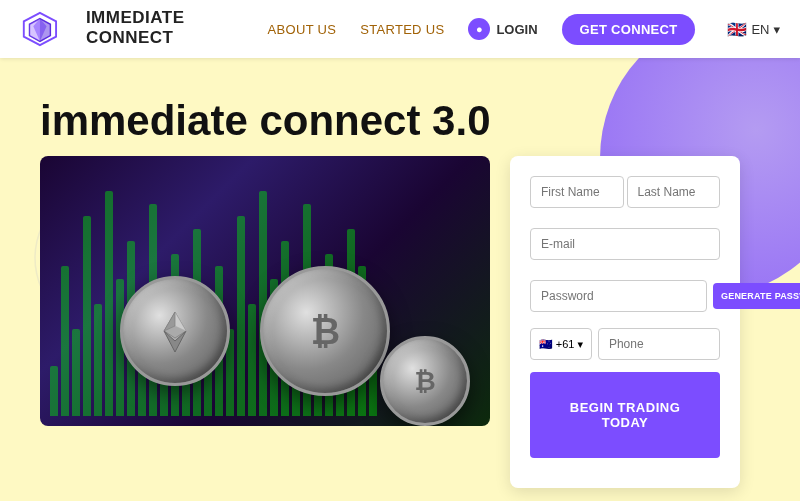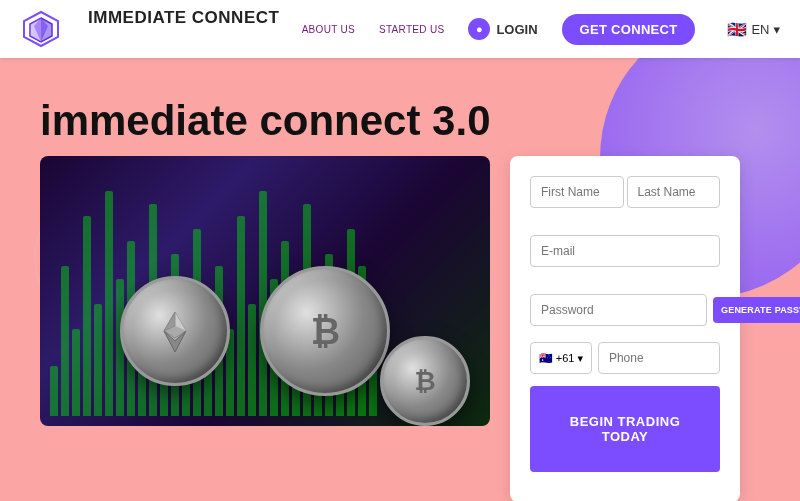--- a/index.html
+++ b/index.html
@@ -37,22 +37,22 @@
       font-weight: 700;
       letter-spacing: 0.5px;
       color: #222;
     }
     .nav-links {
       display: flex;
       align-items: center;
       gap: 24px;
     }
     .nav-link {
-      font-size: 10px;
-      color: #701a75;
+      font-size: 13px;
+      color: #a16207;
       text-decoration: none;
       font-weight: 500;
       letter-spacing: 0.3px;
     }
     .nav-login {
       display: flex;
       align-items: center;
       gap: 6px;
       font-size: 13px;
       font-weight: 600;
@@ -89,21 +89,21 @@
       color: #333;
       cursor: pointer;
       margin-left: 8px;
     }
     .flag-icon {
       font-size: 16px;
     }
 
     
     .hero {
-      background: #fca5a5;
+      background: #fef9c3;
       position: relative;
       height: 443px;
       overflow: hidden;
     }
 
     
     .purple-blob {
       position: absolute;
       top: -40px;
       right: -60px;
@@ -228,21 +228,21 @@
       background: #fff;
       border-radius: 8px;
       padding: 20px;
       width: 230px;
       box-shadow: 0 4px 16px rgba(0,0,0,0.12);
       flex-shrink: 0;
     }
     .form-row {
       display: flex;
       gap: 3px;
-      margin-bottom: 27px;
+      margin-bottom: 20px;
     }
     .form-input {
       border: 1px solid #ccc;
       border-radius: 4px;
       padding: 8px 10px;
       font-size: 12px;
       color: #aaa;
       outline: none;
       width: 100%;
     }

